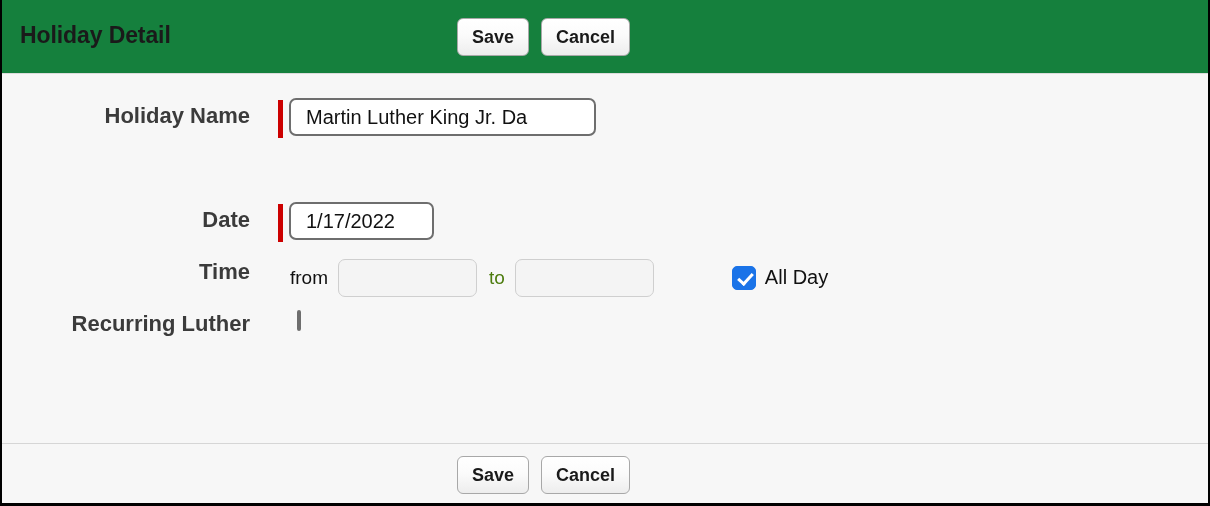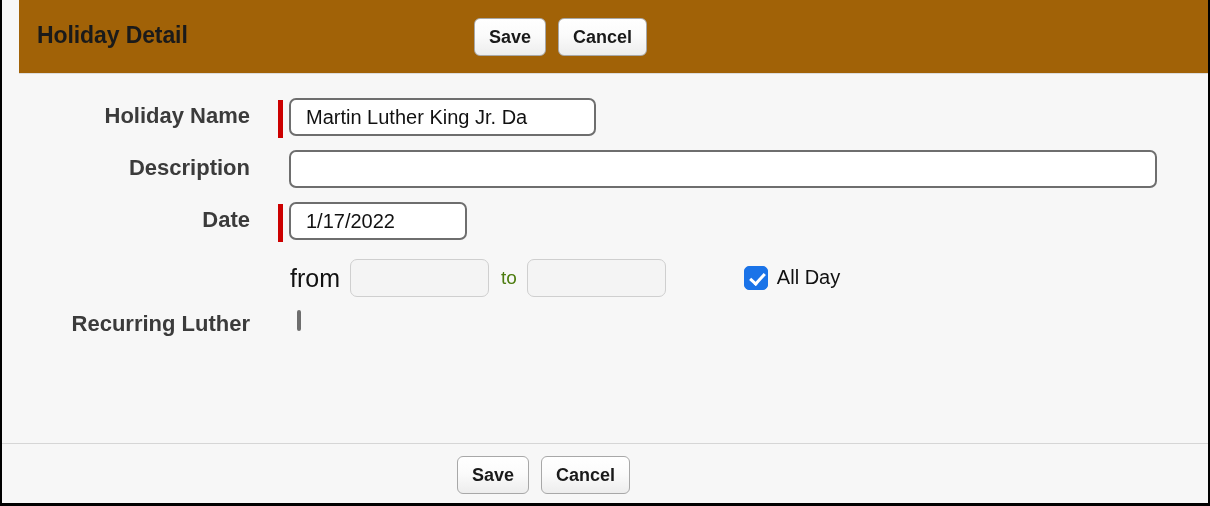--- a/index.html
+++ b/index.html
@@ -20,23 +20,22 @@
     border-left: 2px solid #000000;
     border-right: 2px solid #000000;
     border-bottom: 3px solid #000000;
     overflow: hidden;
   }
 
   
   .page-header {
     position: relative;
     height: 74px;
-    background: #a16207;
+    background: #15803d;
     border-bottom: 1px solid #dcdcdc;
-    margin-left: 17px;
   }
   .page-title {
     position: absolute;
     left: 18px;
     top: 22px;
     font-size: 23px;
     font-weight: bold;
     color: #1a1a1a;
     letter-spacing: -0.1px;
   }
@@ -125,33 +124,33 @@
     color: #111111;
     background: #ffffff;
     border: 2px solid #6e6e6e;
     border-radius: 7px;
     line-height: 34px;
     white-space: nowrap;
     overflow: hidden;
   }
   .input-name        { left: 11px; width: 307px; }
   .input-description { left: 11px; width: 868px; border-width: 2px; }
-  .input-date        { left: 11px; width: 178px; }
+  .input-date        { left: 11px; width: 145px; }
 
   
   .time-inline {
     position: absolute;
     left: 276px;
     top: 0;
     display: flex;
     align-items: center;
     height: 48px;
   }
   .time-prefix {
-    font-size: 25px;
+    font-size: 19px;
     color: #111111;
     margin-right: 10px;
     margin-left: 12px;
   }
   .time-mid {
     font-size: 19px;
     color: #4d7c0f;
     margin: 0 10px 0 12px;
   }
   .time-input {
@@ -236,36 +235,31 @@
   <div class="form-body">
 
     <div class="field-row row-name">
       <div class="field-label">Holiday Name</div>
       <div class="field-control">
         <div class="required-bar"></div>
         <div class="text-input input-name" title="Martin Luther King Jr. Da">Martin Luther King Jr. Da</div>
       </div>
     </div>
 
-    <div class="field-row row-description">
-      <div class="field-label">Description</div>
-      <div class="field-control">
-        <div class="text-input input-description" placeholder=""></div>
-      </div>
-    </div>
 
     <div class="field-row row-date">
       <div class="field-label">Date</div>
       <div class="field-control">
         <div class="required-bar"></div>
         <div class="text-input input-date">1/17/2022</div>
       </div>
     </div>
 
     <div class="field-row row-time">
+      <div class="field-label">Time</div>
       <div class="time-inline">
         <span class="time-prefix">from</span>
         <div class="time-input"></div>
         <span class="time-mid">to</span>
         <div class="time-input"></div>
         <div class="allday-wrap">
           <span class="cb cb-on"></span>
           <span class="allday-label">All Day</span>
         </div>
       </div>

